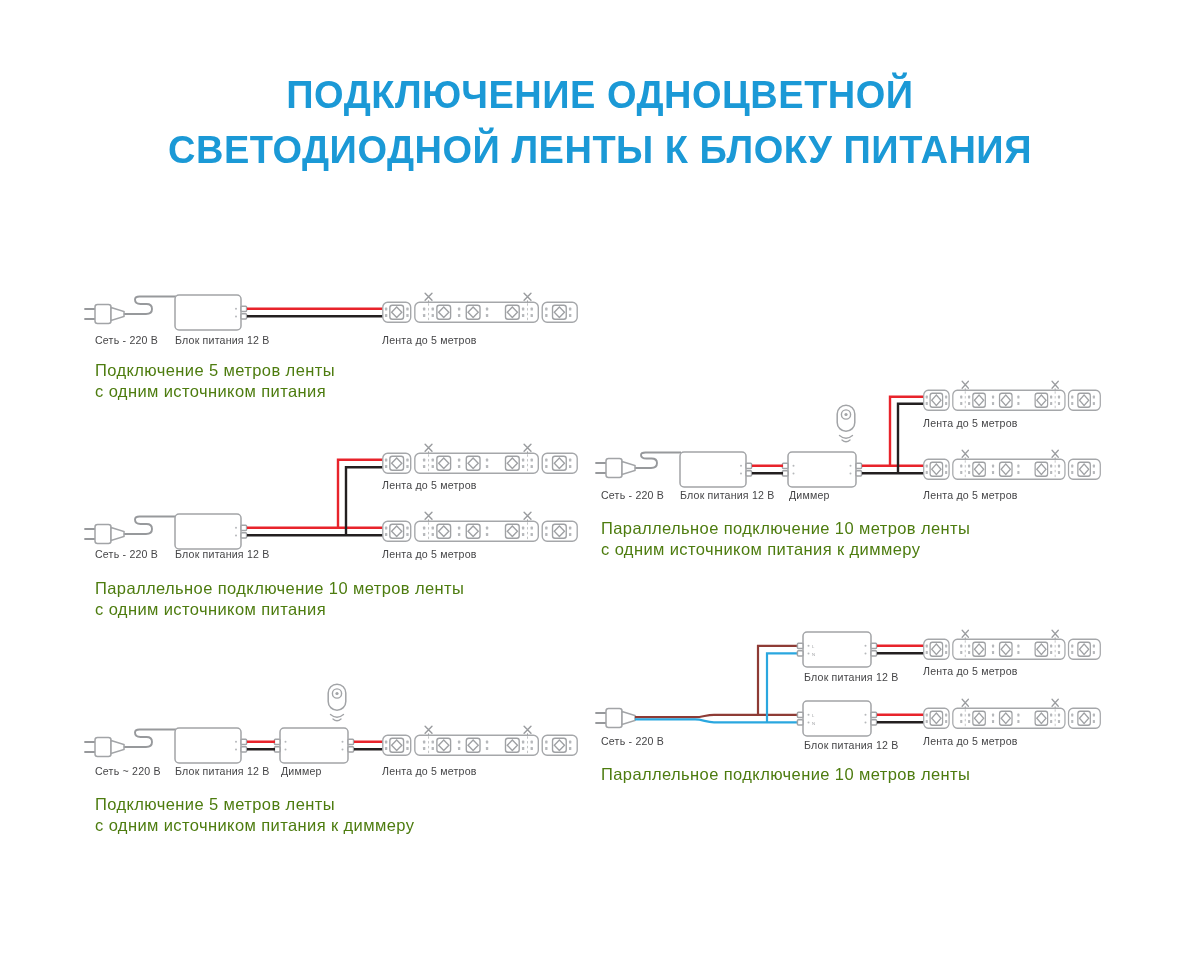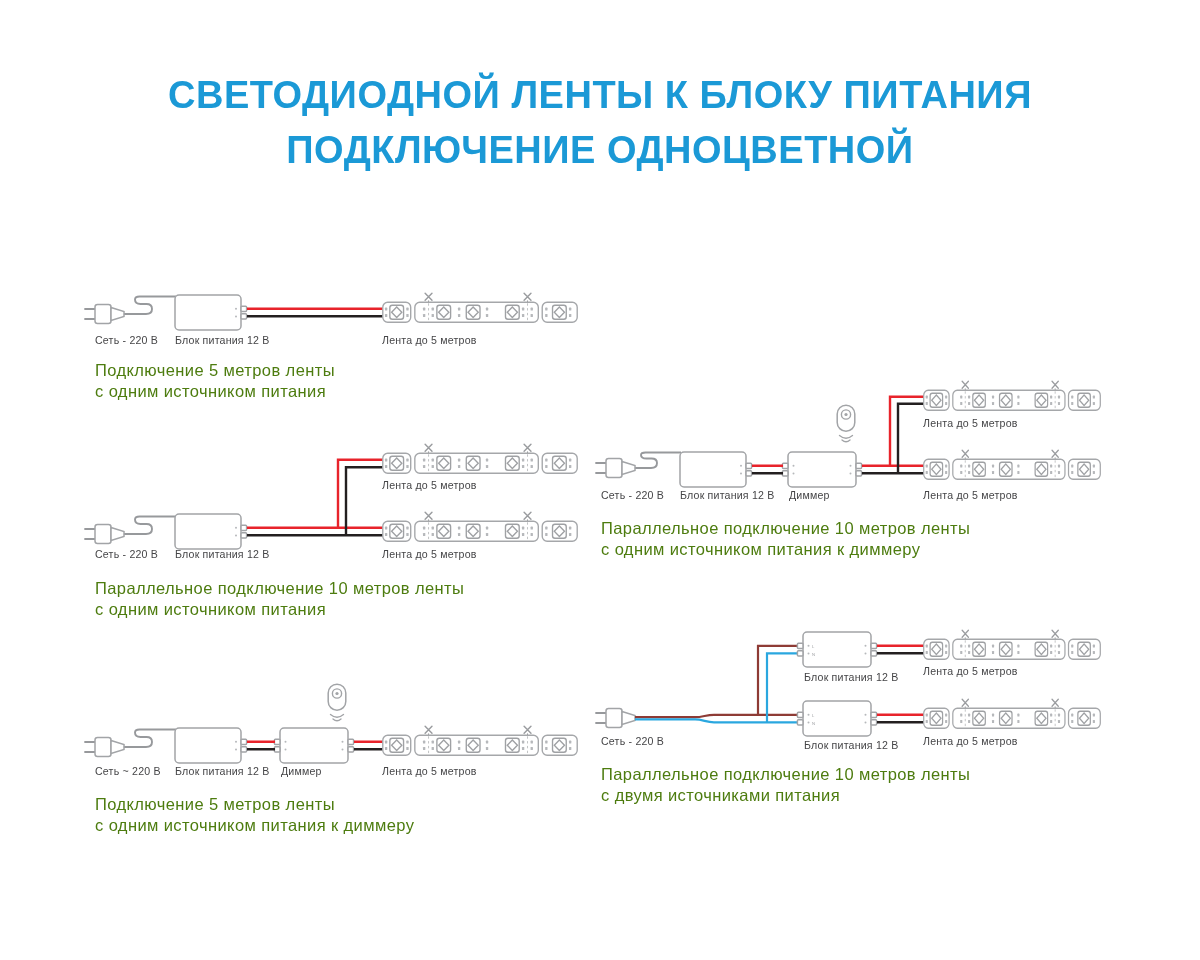--- a/index.html
+++ b/index.html
@@ -185,38 +185,37 @@
     <use href="#sym-strip" x="923" y="696.8" width="178" height="34"></use>
     <text class="lbl" x="804" y="681">Блок питания 12 В</text>
     <text class="lbl" x="923" y="675">Лента до 5 метров</text>
     <text class="lbl" x="601" y="745">Сеть - 220 В</text>
     <text class="lbl" x="804" y="749">Блок питания 12 В</text>
     <text class="lbl" x="923" y="745">Лента до 5 метров</text>
   </g>
 </svg>
 
 <div class="title">
+  <div>ПОДКЛЮЧЕНИЕ ОДНОЦВЕТНОЙ</div>
   <div>СВЕТОДИОДНОЙ ЛЕНТЫ К БЛОКУ ПИТАНИЯ</div>
-  <div>ПОДКЛЮЧЕНИЕ ОДНОЦВЕТНОЙ</div>
 </div>
 
 <div class="caption" style="left:95px;top:360px;">
   <div>Подключение 5 метров ленты</div>
   <div>с одним источником питания</div>
 </div>
 <div class="caption" style="left:95px;top:578px;">
   <div>Параллельное подключение 10 метров ленты</div>
   <div>с одним источником питания</div>
 </div>
 <div class="caption" style="left:95px;top:794px;">
   <div>Подключение 5 метров ленты</div>
   <div>с одним источником питания к диммеру</div>
 </div>
 <div class="caption" style="left:601px;top:518px;">
   <div>Параллельное подключение 10 метров ленты</div>
   <div>с одним источником питания к диммеру</div>
 </div>
 <div class="caption" style="left:601px;top:764px;">
   <div>Параллельное подключение 10 метров ленты</div>
-  <div>с двумя источниками питания</div>
 </div>
 
 </div>
 
 </body></html>

